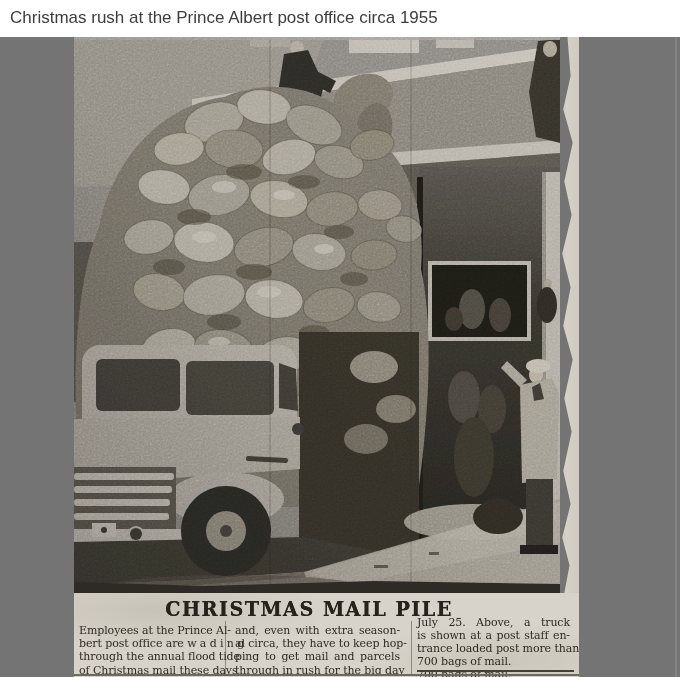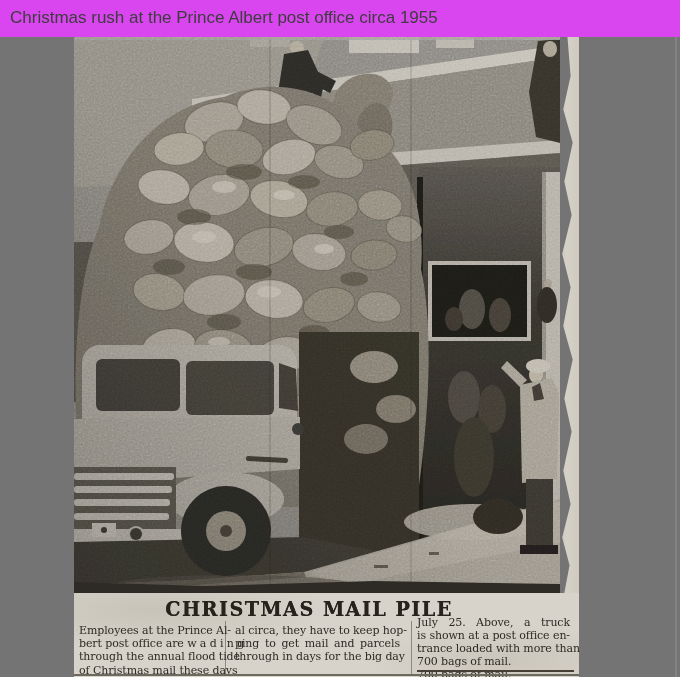--- a/index.html
+++ b/index.html
@@ -4,21 +4,21 @@
 <style>
   html,body{margin:0;padding:0;}
   body{
     width:680px;height:677px;overflow:hidden;position:relative;
     background:#747474;
     font-family:"Liberation Sans",sans-serif;
   }
   
   .titlebar{
     position:absolute;left:0;top:0;width:680px;height:37px;
-    background:#d946ef;
+    background:#ffffff;
   }
   .titlebar .title{
     position:absolute;left:10px;top:0;height:36px;line-height:36px;
     font-size:17px;color:#3d3d3d;white-space:nowrap;
   }
   .edge-line{
     position:absolute;left:675px;top:37px;width:2px;height:640px;
     background:#838383;
   }
   
@@ -294,29 +294,30 @@
     <div class="vrule r2"></div>
 
     <div class="col col-1">
       <div class="tline">Employees at the Prince Al-</div>
       <div class="tline">bert post office are w a d i n g</div>
       <div class="tline">through the annual flood tide</div>
       <div class="tline">of Christmas mail these days</div>
     </div>
 
     <div class="col col-2">
+      <div class="tline">and, even with extra season-</div>
       <div class="tline">al circa, they have to keep hop-</div>
       <div class="tline">ping to get mail and parcels</div>
-      <div class="tline">through in days for the big day</div>
+      <div class="tline">through in rush for the big day</div>
     </div>
 
     <div class="col col-3">
       <div class="tline">July 25. Above, a truck</div>
-      <div class="tline">is shown at a post office en-</div>
-      <div class="tline">trance loaded with more than</div>
+      <div class="tline">is shown at a post staff en-</div>
+      <div class="tline">trance loaded post more than</div>
       <div class="tline short">700 bags of mail.</div>
       <div class="tline short">700 bags of mail.</div>
     </div>
 
     <div class="hrule-a"></div>
     <div class="hrule-b"></div>
   </div>
 </div>
 
 </body></html>

